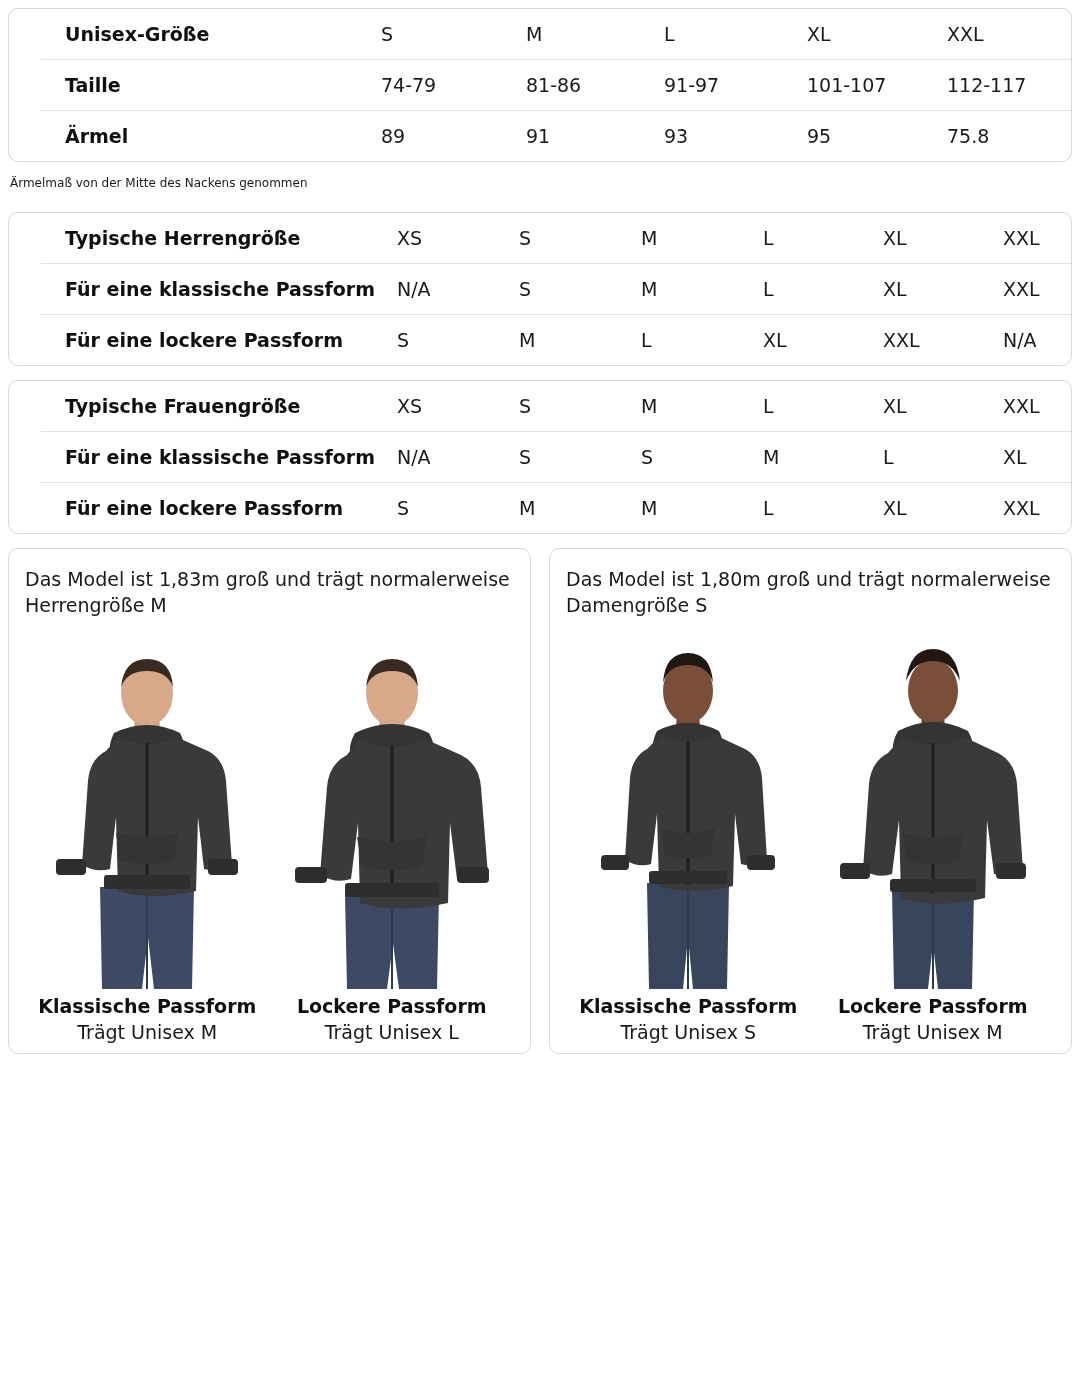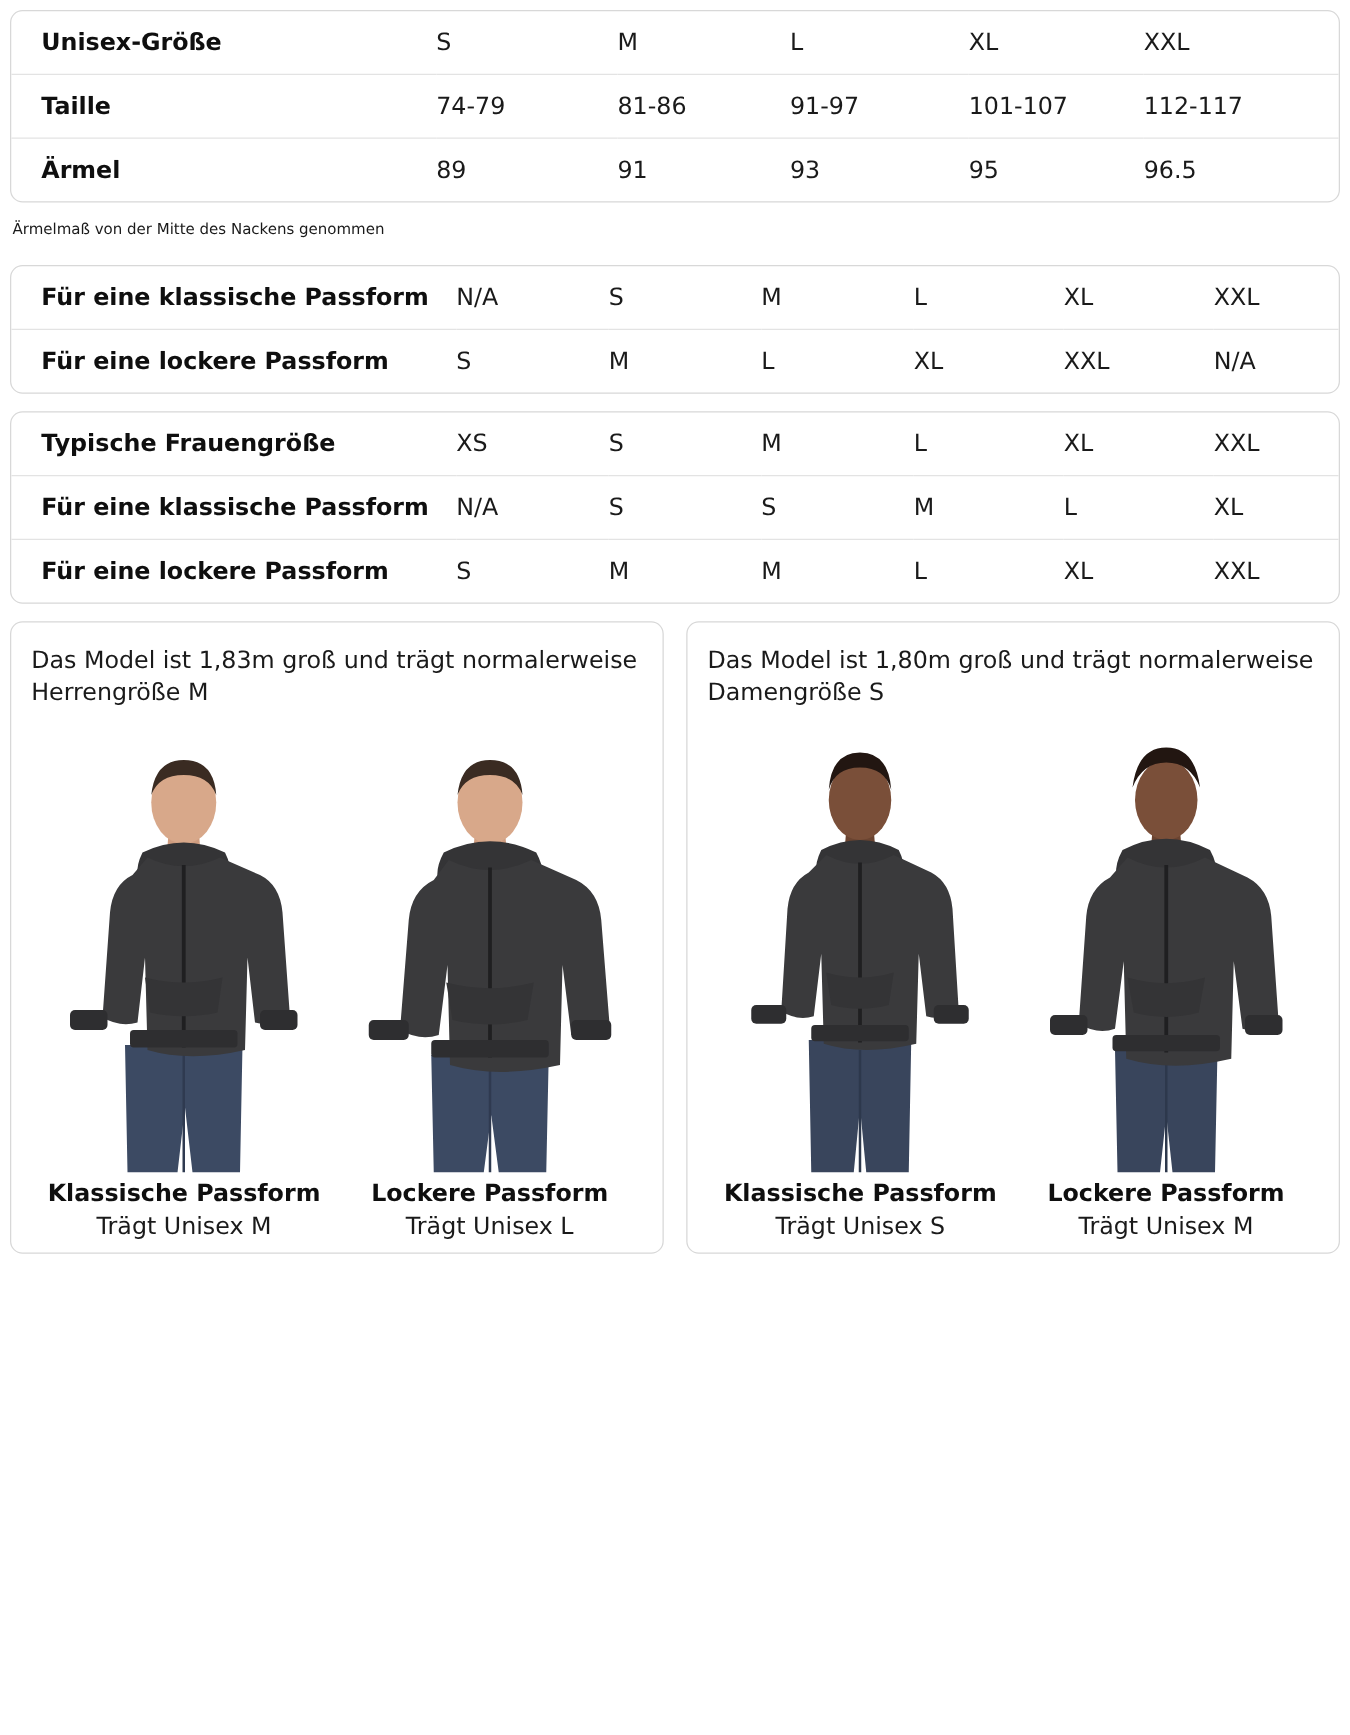--- a/index.html
+++ b/index.html
@@ -25,20 +25,21 @@
     color: #1a1a1a;
     margin: 6px 0 10px 2px;
     font-weight: 400;
   }
   .card {
     border: 1px solid #d8d8d8;
     border-radius: 10px;
     overflow: hidden;
     background: #fff;
     margin-bottom: 14px;
+    padding-left: 32px;
   }
   table {
     width: 100%;
     border-collapse: collapse;
     table-layout: fixed;
   }
   td {
     padding: 14px 10px 14px 0;
     font-size: 19px;
     vertical-align: middle;
@@ -158,32 +159,41 @@
           <td class="val-cell c3">91-97</td>
           <td class="val-cell c4">101-107</td>
           <td class="val-cell c5">112-117</td>
         </tr>
         <tr>
           <td class="label-cell c0">Ärmel</td>
           <td class="val-cell c1">89</td>
           <td class="val-cell c2">91</td>
           <td class="val-cell c3">93</td>
           <td class="val-cell c4">95</td>
-          <td class="val-cell c5">96.5</td>
+          <td class="val-cell c5">75.8</td>
         </tr>
       </tbody>
     </table>
   </div>
 
   <div class="note">Ärmelmaß von der Mitte des Nackens genommen</div>
 
 
   <div class="card">
     <table class="fit-table">
       <tbody>
+        <tr>
+          <td class="label-cell c0">Typische Herrengröße</td>
+          <td class="val-cell c1">XS</td>
+          <td class="val-cell c2">S</td>
+          <td class="val-cell c3">M</td>
+          <td class="val-cell c4">L</td>
+          <td class="val-cell c5">XL</td>
+          <td class="val-cell c6">XXL</td>
+        </tr>
         <tr>
           <td class="label-cell c0">Für eine klassische Passform</td>
           <td class="val-cell c1">N/A</td>
           <td class="val-cell c2">S</td>
           <td class="val-cell c3">M</td>
           <td class="val-cell c4">L</td>
           <td class="val-cell c5">XL</td>
           <td class="val-cell c6">XXL</td>
         </tr>
         <tr>

